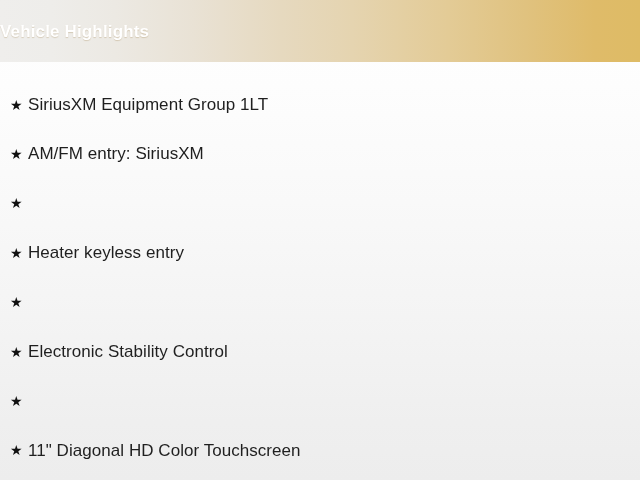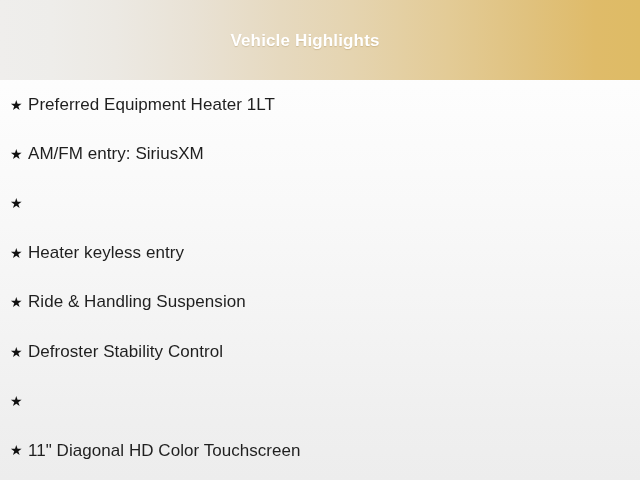--- a/index.html
+++ b/index.html
@@ -22,35 +22,35 @@
     background: linear-gradient(to bottom, #ffffff 0%, #fdfdfd 18%, #f9f9f9 42%, #f4f4f4 66%, #efefef 88%, #ededed 100%);
     overflow: hidden;
   }
 
   
   .header-banner {
     position: absolute;
     top: 0;
     left: 0;
     width: 640px;
-    height: 80px;
+    height: 62px;
     background: linear-gradient(to right,
         #efeeec 0%,
         #eeedea 8%,
         #ece9e3 18%,
         #e9e2d5 30%,
         #e6d9bf 44%,
         #e5d4b0 55%,
         #e3cb96 70%,
         #e0c27f 82%,
         #dfbb69 93%,
         #debb65 100%);
     display: flex;
     align-items: center;
-    justify-content: center;
+    justify-content: flex-start;
     box-sizing: border-box;
     padding-right: 30px;
   }
 
   .header-title {
     color: #ffffff;
     font-size: 17px;
     font-weight: bold;
     letter-spacing: 0.15px;
     line-height: 1;
@@ -102,45 +102,44 @@
 <div class="panel">
 
   <div class="header-banner">
     <span class="header-title">Vehicle Highlights</span>
   </div>
 
   <ul class="highlights-list">
 
     <li class="highlight-item">
       <span class="star-icon">★</span>
-      <span class="highlight-label">Preferred Equipment Heater 1LT</span>
+      <span class="highlight-label">SiriusXM Equipment Group 1LT</span>
     </li>
 
     <li class="highlight-item">
       <span class="star-icon">★</span>
       <span class="highlight-label">AM/FM entry: SiriusXM</span>
     </li>
 
     <li class="highlight-item">
       <span class="star-icon">★</span>
     </li>
 
     <li class="highlight-item">
       <span class="star-icon">★</span>
       <span class="highlight-label">Heater keyless entry</span>
     </li>
 
     <li class="highlight-item">
       <span class="star-icon">★</span>
-      <span class="highlight-label">Ride &amp; Handling Suspension</span>
     </li>
 
     <li class="highlight-item">
       <span class="star-icon">★</span>
-      <span class="highlight-label">Defroster Stability Control</span>
+      <span class="highlight-label">Electronic Stability Control</span>
     </li>
 
     <li class="highlight-item">
       <span class="star-icon">★</span>
     </li>
 
     <li class="highlight-item">
       <span class="star-icon">★</span>
       <span class="highlight-label">11" Diagonal HD Color Touchscreen</span>
     </li>

